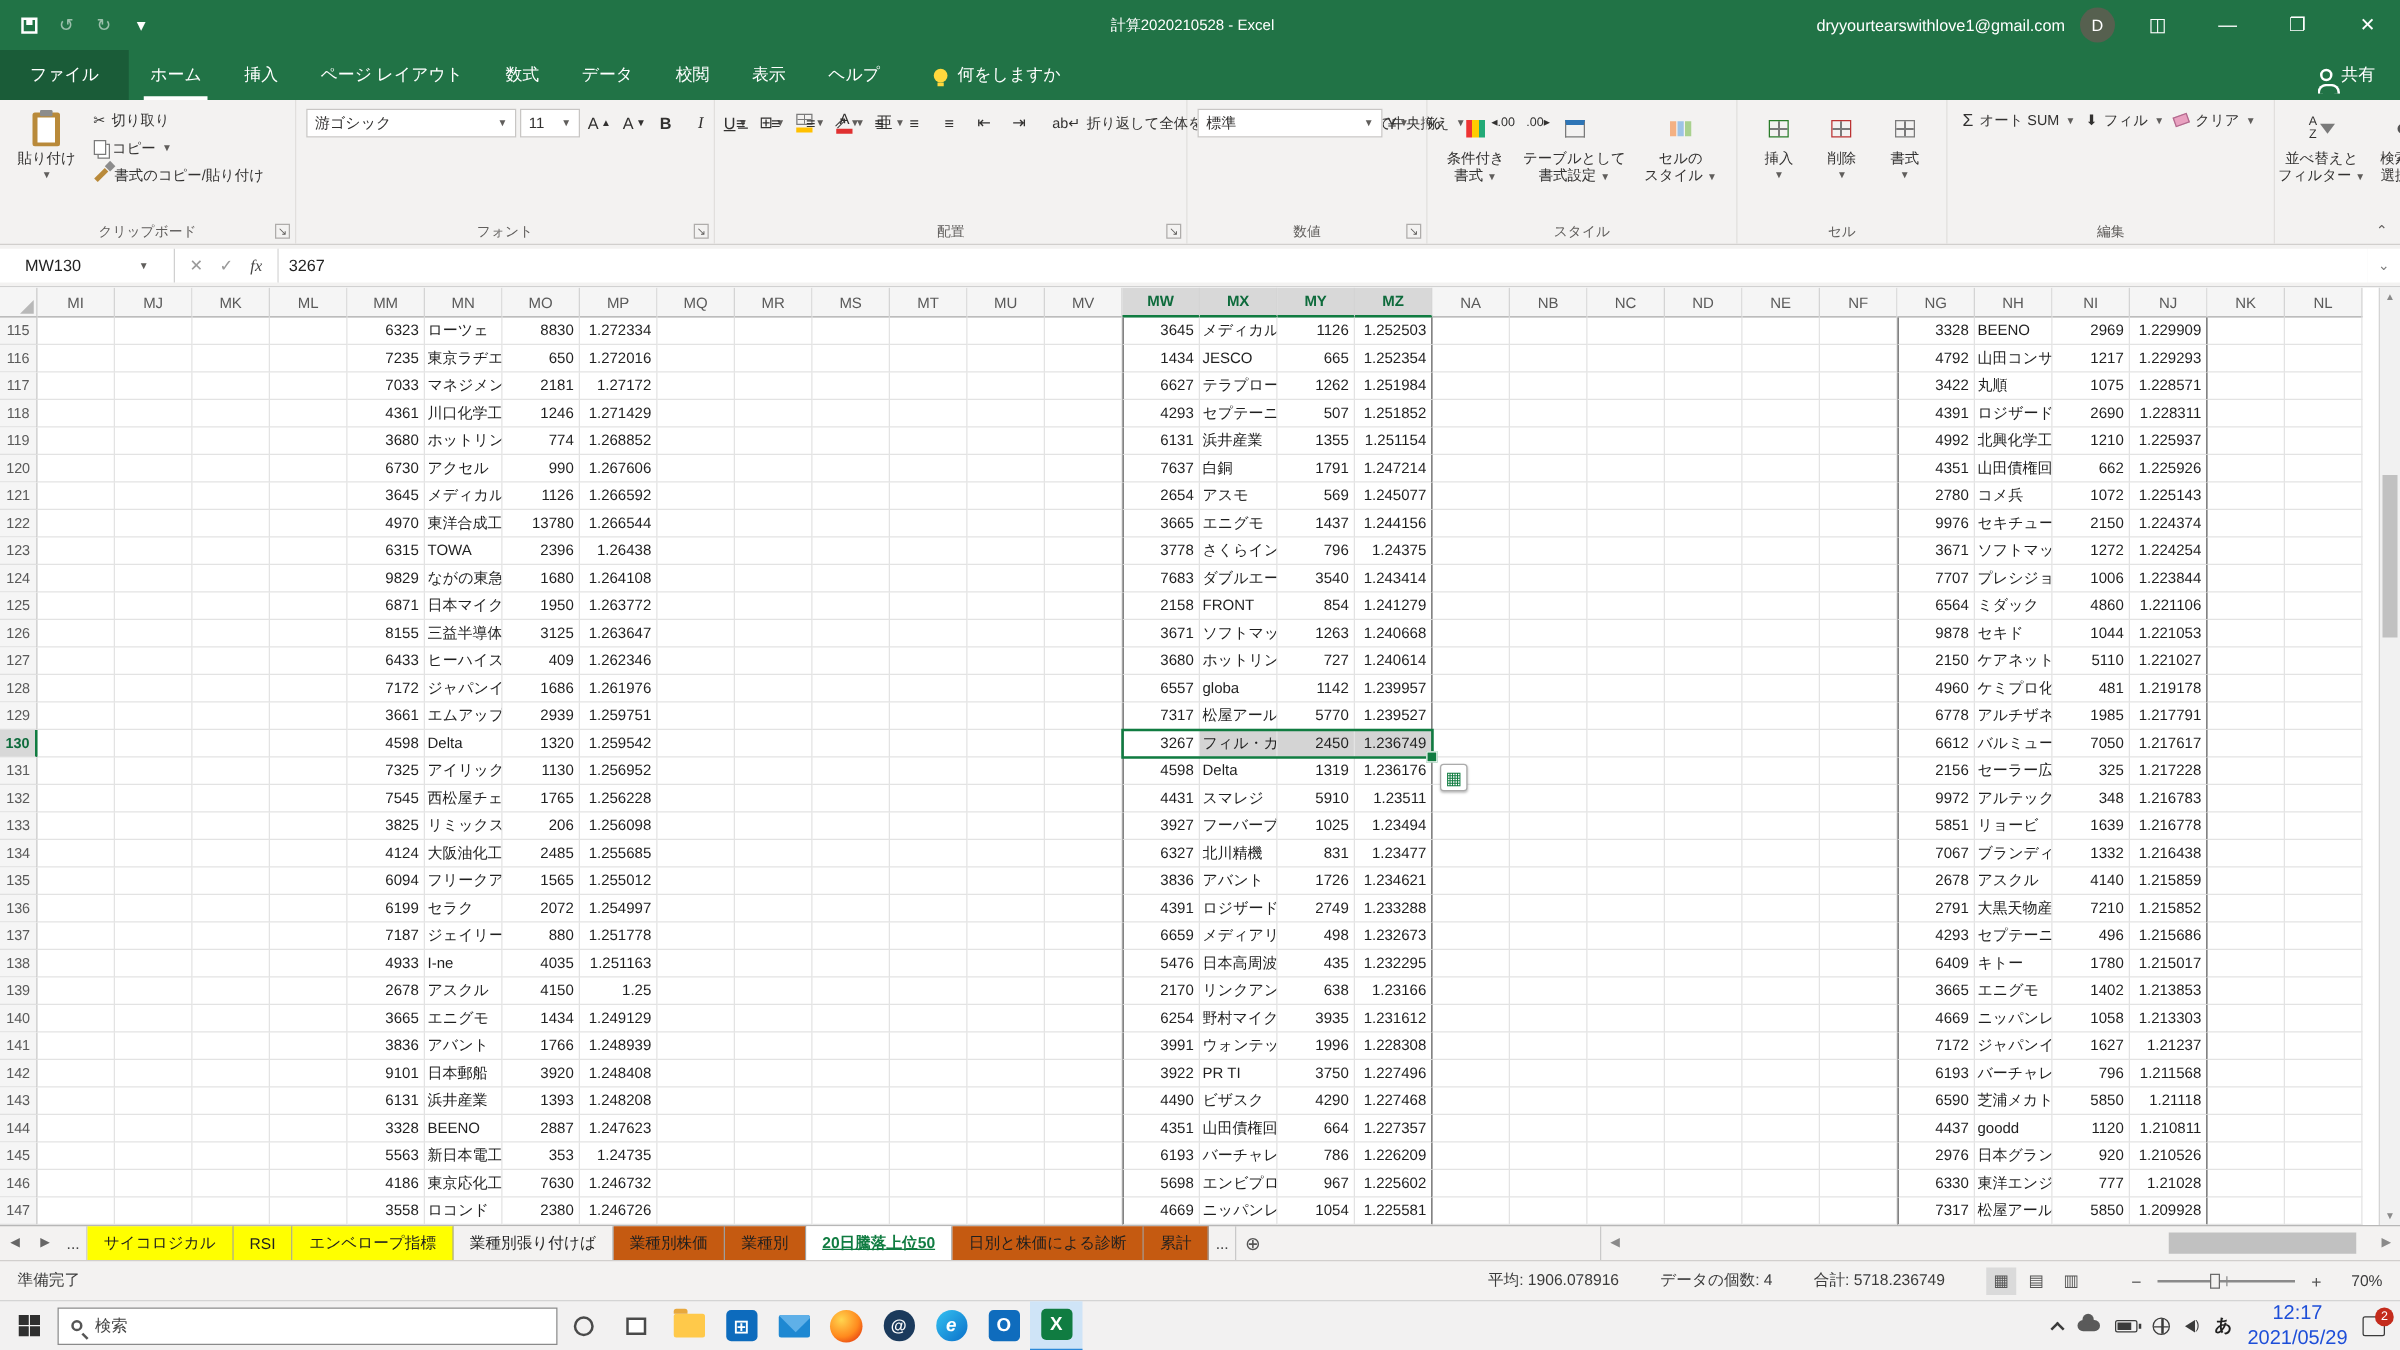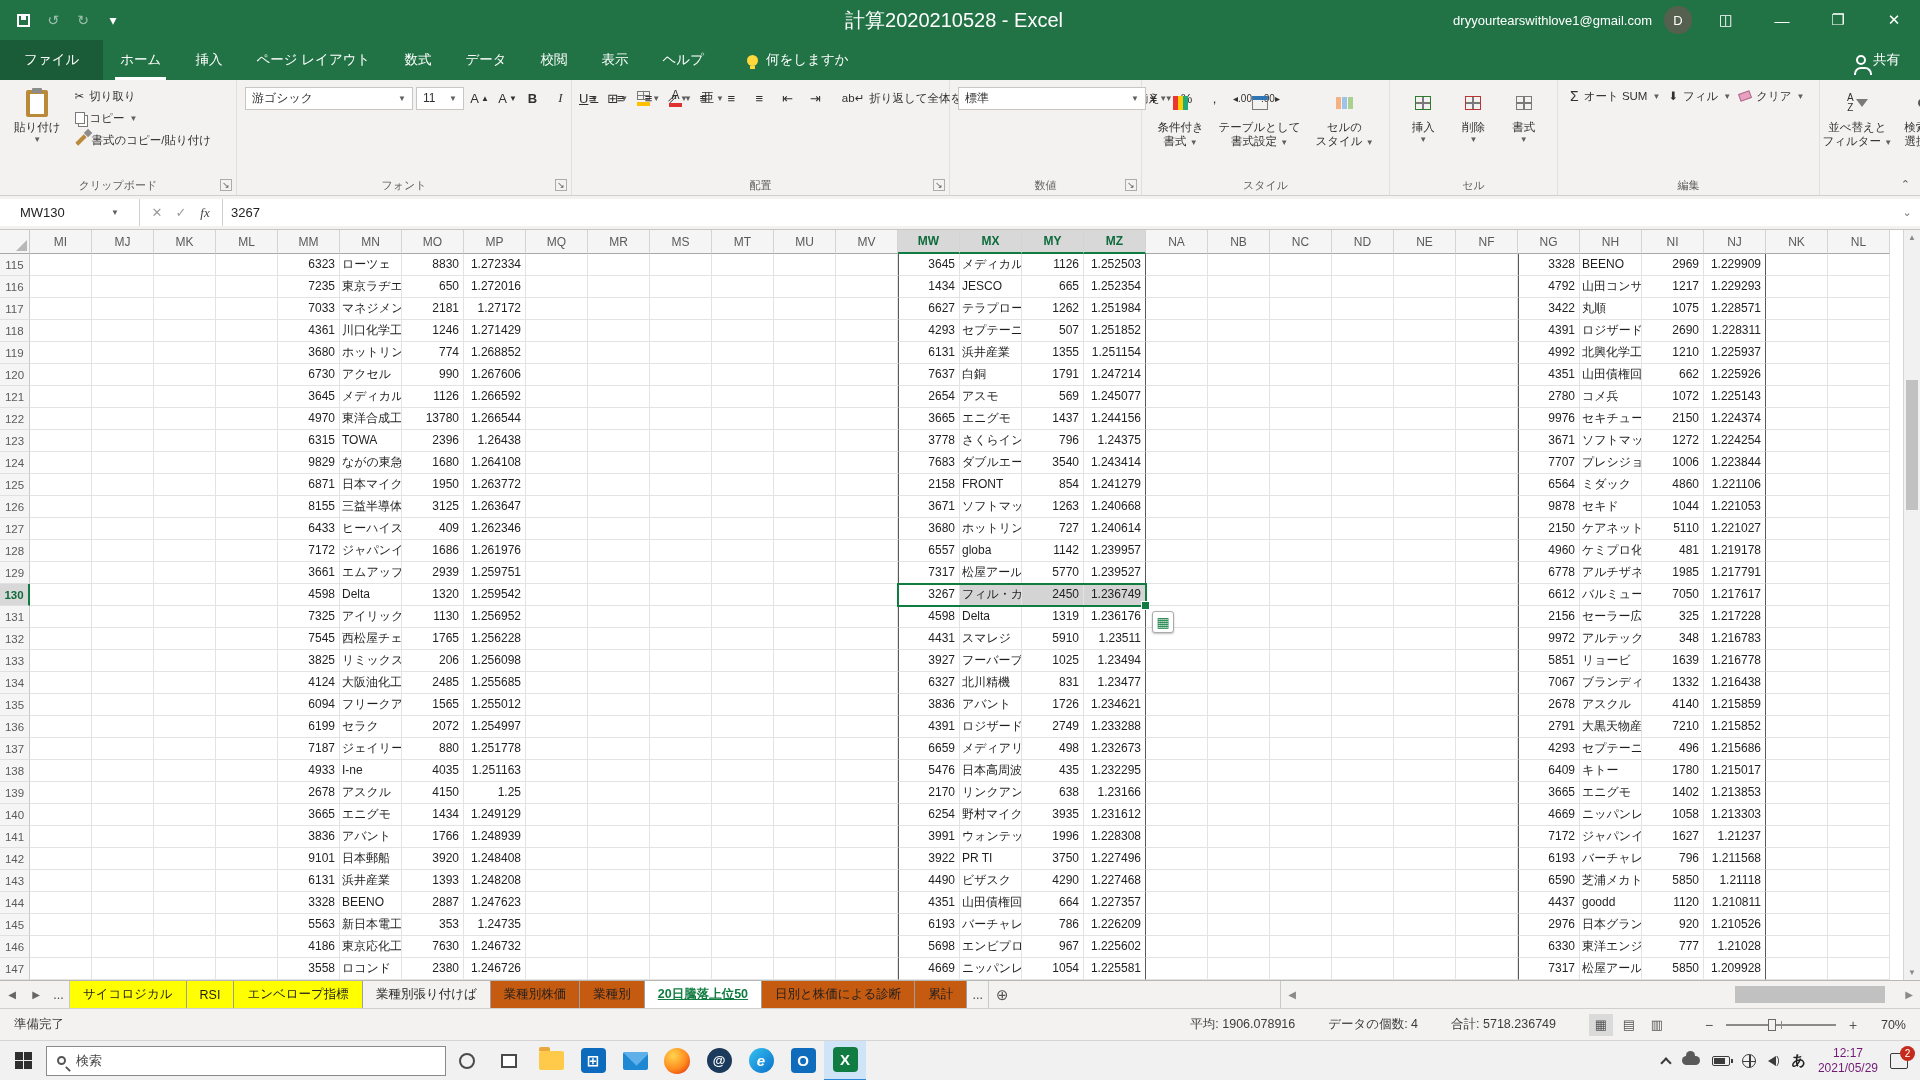--- a/index.html
+++ b/index.html
@@ -7,21 +7,21 @@
   body{font-family:"Liberation Sans","DejaVu Sans",sans-serif;}
   .screen{width:1920px;height:1080px;display:flex;flex-direction:column;background:#fff;overflow:hidden;position:relative}
 
   
   .titlebar{height:40px;background:#217346;display:flex;align-items:center;color:#fff;position:relative;flex:0 0 auto}
   .qat{display:flex;align-items:center;gap:4px;padding-left:10px;z-index:2}
   .qat-btn{width:26px;height:26px;display:flex;align-items:center;justify-content:center;font-size:14px;color:#fff}
   .dim{opacity:.55}
   .i-save{width:13px;height:13px;border:2px solid #fff;position:relative;display:inline-block}
   .i-save::after{content:"";position:absolute;top:0;left:2px;width:5px;height:4px;background:#fff}
-  .tb-title{position:absolute;left:0;right:12px;text-align:center;font-size:20px}
+  .tb-title{position:absolute;left:0;right:12px;text-align:center;font-size:12px}
   .tb-right{margin-left:auto;display:flex;align-items:center;gap:12px;padding-right:4px;z-index:2}
   .tb-email{font-size:13px}
   .avatar{width:28px;height:28px;border-radius:50%;background:#56604f;display:flex;align-items:center;justify-content:center;font-size:13px}
   .win-btn{width:44px;height:40px;display:flex;align-items:center;justify-content:center;font-size:15px}
 
   
   .tabrow{height:40px;background:#217346;display:flex;align-items:stretch;color:#fff;flex:0 0 auto}
   .file-tab{padding:0 24px;display:flex;align-items:center;font-size:13.5px;background:#1a5c38}
   .rtabs{display:flex}
   .rtab{padding:0 17px;display:flex;align-items:center;font-size:13.5px;position:relative;white-space:nowrap}
@@ -161,21 +161,21 @@
   .i-cloud::before{content:"";position:absolute;left:4px;top:-5px;width:9px;height:9px;border-radius:50%;background:#5a5a5a}
   .i-batt{width:18px;height:10px;border:1.5px solid #3b3b3b;border-radius:2px;position:relative}
   .i-batt::after{content:"";position:absolute;right:-4px;top:2px;width:2px;height:4px;background:#3b3b3b}
   .i-batt::before{content:"";position:absolute;left:1px;top:1px;bottom:1px;width:11px;background:#3b3b3b}
   .i-globe{width:14px;height:14px;border:1.5px solid #3b3b3b;border-radius:50%;position:relative}
   .i-globe::before{content:"";position:absolute;left:0;right:0;top:50%;height:1.5px;background:#3b3b3b}
   .i-globe::after{content:"";position:absolute;left:50%;top:0;bottom:0;width:1.5px;background:#3b3b3b}
   .i-vol{display:flex;align-items:center}
   .i-vol .tri{width:0;height:0;border-top:5px solid transparent;border-bottom:5px solid transparent;border-right:8px solid #3b3b3b}
   .ime{font-size:14px;color:#1f1f1f;font-weight:700}
-  .clock{text-align:center;line-height:1.25;font-size:12px;color:#701a75}
+  .clock{text-align:center;line-height:1.25;font-size:16px;color:#1d4ed8}
   .notif{width:18px;height:16px;border:1.5px solid #3b3b3b;border-radius:2px;position:relative}
   .badge{position:absolute;right:-8px;top:-8px;background:#c42b1c;color:#fff;border-radius:50%;min-width:15px;height:15px;font-size:10px;display:flex;align-items:center;justify-content:center;padding:0 2px}
 </style>
 </head>
 <body>
 
 <div class="screen">
 
   <div class="titlebar">
     <div class="qat">
@@ -332,21 +332,21 @@
       <div class="rgl">
           <span>配置</span>
           <span class="launcher">↘</span>
         </div>
     </div>
 
     <div class="rgroup" style="width:192px">
       <div class="rgc">
         <div class="rcol" style="width:100%">
           <div class="rrow">
-            <div class="combo" style="width:188px">
+            <div class="combo" style="width:148px">
                 <span>標準</span>
                 <span class="chev">▼</span>
               </div>
           </div>
           <div class="rrow">
             <span class="itbtn">¥<span class="chev">▼</span></span>
             <span class="itbtn">%</span>
             <span class="itbtn">,</span>
             <span class="itbtn" style="font-size:10px">◂.00</span>
             <span class="itbtn" style="font-size:10px">.00▸</span>

